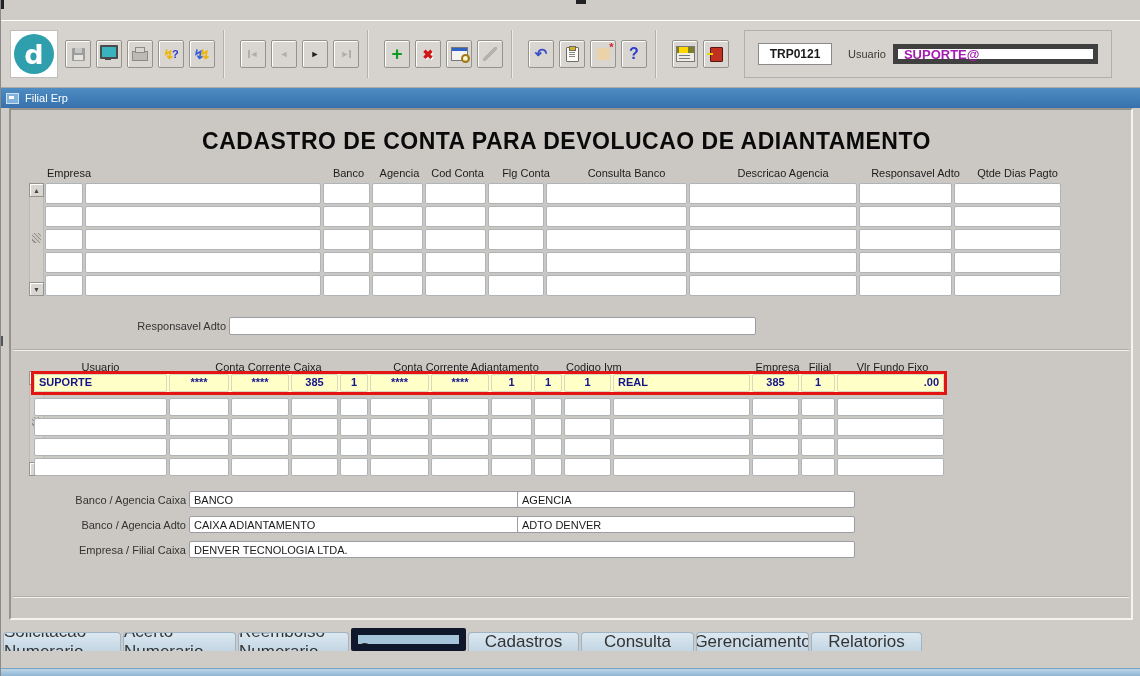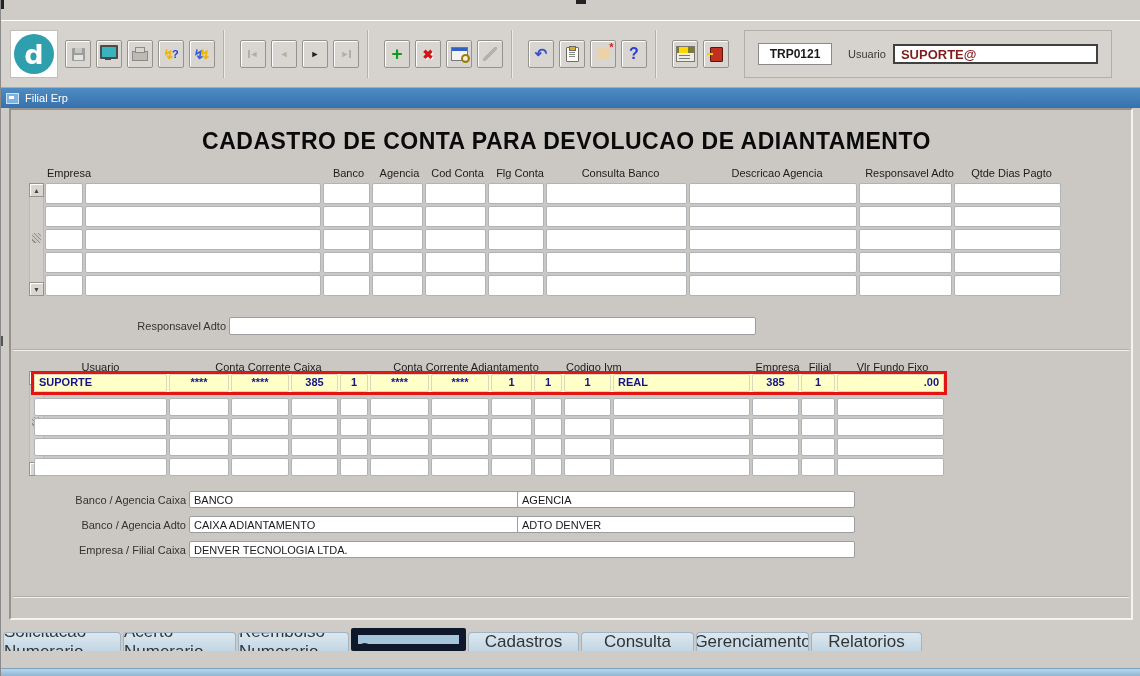--- a/index.html
+++ b/index.html
@@ -20,21 +20,21 @@
   .logo-circle{width:40px;height:40px;border-radius:50%;background:#2f9fae;color:#fff;display:flex;align-items:center;justify-content:center;
                font-weight:bold;font-size:27px;font-family:"DejaVu Sans",sans-serif;}
   .tb-group{display:flex;align-items:center;margin-left:8px;}
   .tb-sep{width:1px;height:48px;background:#b3b0ab;border-right:1px solid #eceae7;margin:0 7px 0 3px;}
   .tbtn{width:24px;height:26px;display:flex;align-items:center;justify-content:center;background:#d9d6d1;
         border:1px solid #96938c;border-radius:2px;box-shadow:inset 1px 1px 0 #ffffff;margin-right:5px;cursor:pointer;overflow:visible;}
   .tb-fieldbox{margin-left:10px;display:flex;align-items:center;border:1px solid #b2afa9;height:46px;padding:0 13px;background:#d6d3ce;}
   .prog-field{width:72px;height:20px;background:#fff;border:1px solid #8a8a8a;font-size:12px;font-weight:bold;color:#1a1a1a;
               display:flex;align-items:center;justify-content:center;}
   .usr-label{font-size:11px;color:#3a3a3a;margin:0 7px 0 16px;}
-  .usr-field{width:205px;height:20px;background:#fff;border:2px solid #404040;font-size:13px;font-weight:bold;color:#7f1d1d;
+  .usr-field{width:205px;height:20px;background:#fff;border:5px solid #404040;font-size:13px;font-weight:bold;color:#a21caf;
              display:flex;align-items:center;padding-left:6px;box-sizing:border-box;}
 
   
   .ic-diskette{width:13px;height:13px;background:#9d9d9b;position:relative;border-radius:1px;display:block;}
   .ic-diskette::before{content:"";position:absolute;left:3px;top:0;width:7px;height:5px;background:#c8c8c6;}
   .ic-diskette::after{content:"";position:absolute;left:2px;bottom:1px;width:9px;height:5px;background:#e4e4e2;}
   .ic-monitor{width:14px;height:10px;border:2px solid #4a4a4a;background:#39b3bd;position:relative;border-radius:1px;display:block;margin-top:-4px;}
   .ic-monitor::after{content:"";position:absolute;left:3px;top:11px;width:6px;height:2px;background:#4a4a4a;}
   .ic-printer{width:14px;height:8px;background:#bdbab5;border:1px solid #8d8a85;position:relative;display:block;margin-top:3px;}
   .ic-printer::before{content:"";position:absolute;left:2px;top:-5px;width:8px;height:4px;background:#d8d5d0;border:1px solid #8d8a85;}
@@ -258,21 +258,21 @@
     <span class="appbar-title">Filial Erp</span>
   </div>
 
   <div class="panel">
     <div class="form-title">CADASTRO DE CONTA PARA DEVOLUCAO DE ADIANTAMENTO</div>
 
     <div class="hrow g1head">
       <span class="hcell g1h1" style="margin-right:2px;">Empresa</span>
       <span class="hcell g1c3" style="margin-right:2px;">Banco</span>
       <span class="hcell g1c4" style="margin-right:2px;">Agencia</span>
-      <span class="hcell g1c5" style="margin-right:4px;">Cod Conta</span>
+      <span class="hcell g1c5" style="margin-right:10px;">Cod Conta</span>
       <span class="hcell g1c6" style="margin-right:2px;">Flg Conta</span>
       <span class="hcell g1c7" style="margin-right:2px;">Consulta Banco</span>
       <span class="hcell g1c8" style="margin-right:2px;">Descricao Agencia</span>
       <span class="hcell g1c9" style="margin-right:2px;">Responsavel Adto</span>
       <span class="hcell g1c10">Qtde Dias Pagto</span>
     </div>
 
     <div class="sbar sb1">
       <div class="sb-btn">▲</div>
       <div class="sb-track">

